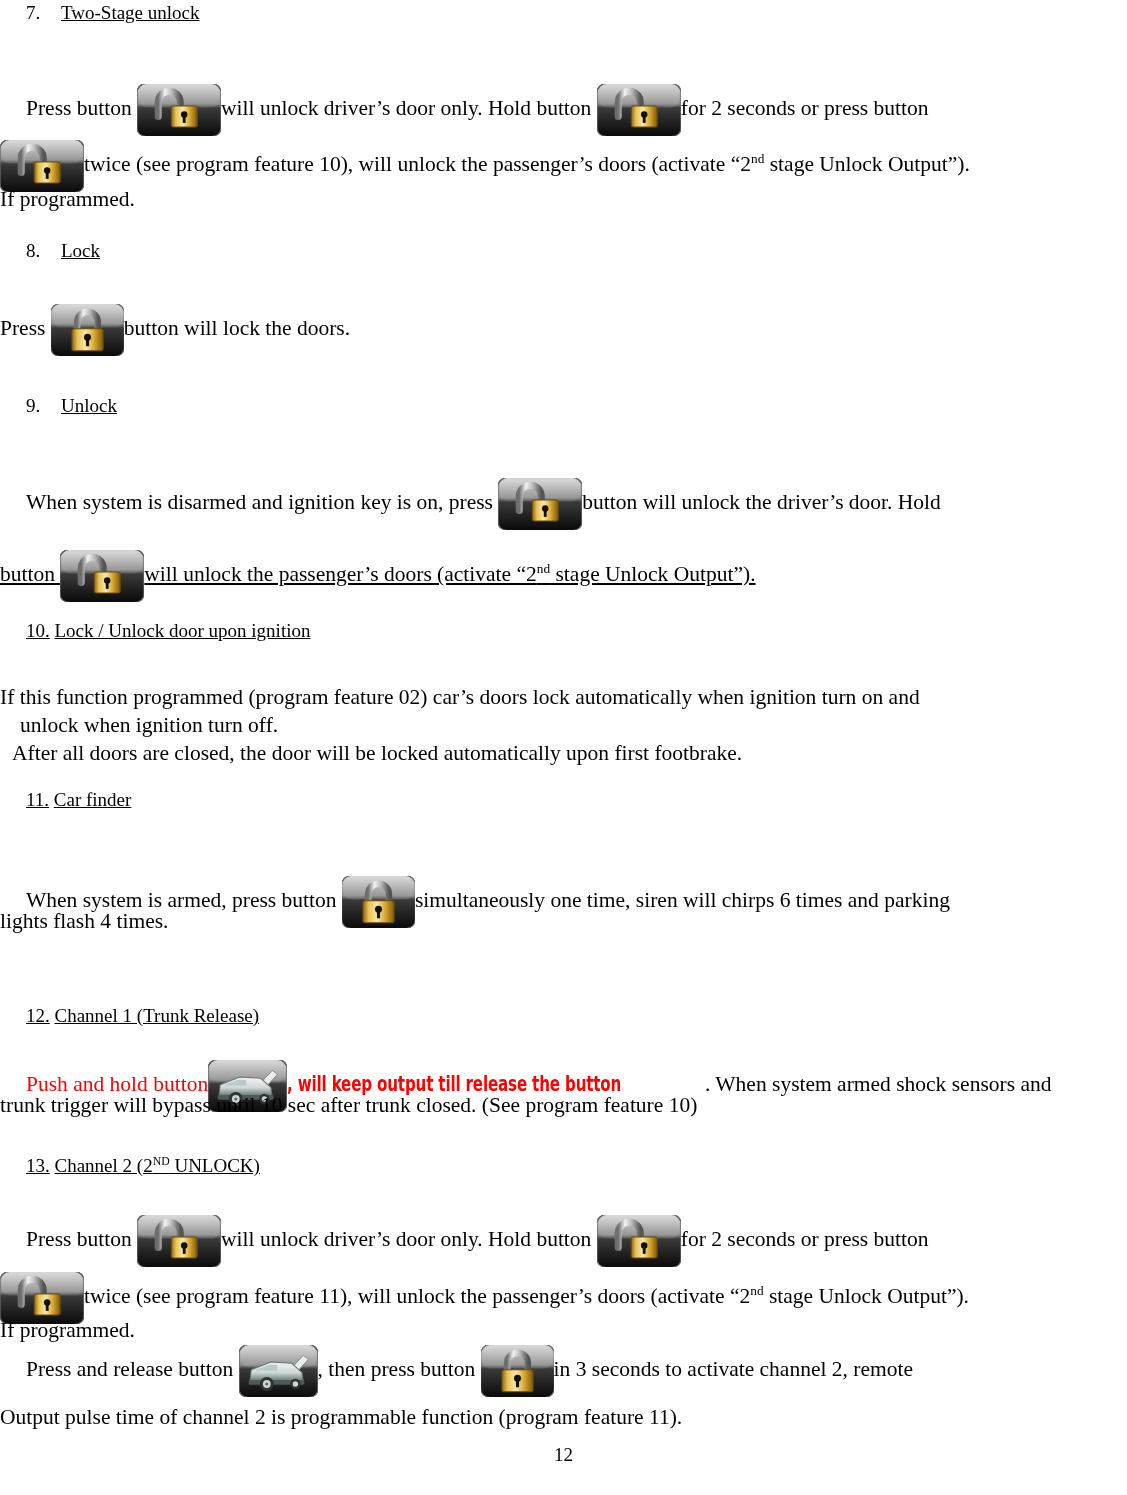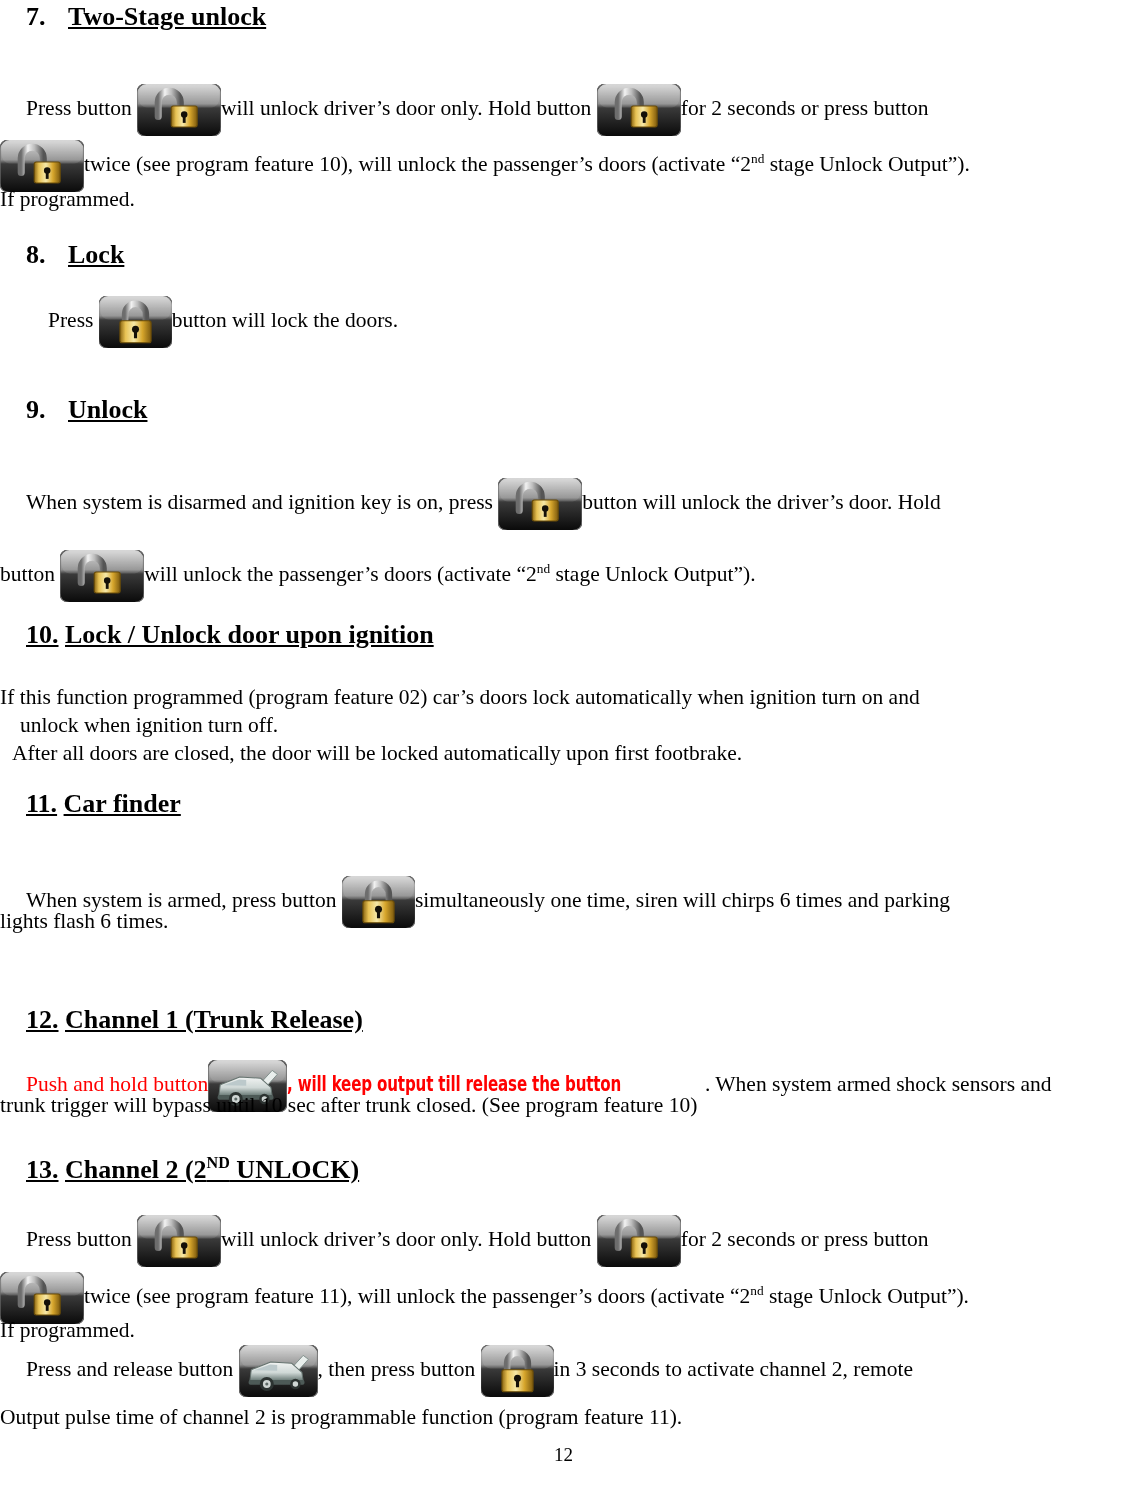--- a/index.html
+++ b/index.html
@@ -14,22 +14,22 @@
   #page {
     position: relative;
     width: 1127px;
     height: 1495px;
     overflow: hidden;
     background: #ffffff;
   }
 
   
   .heading {
-    font-size: 26px;
-    font-weight: bold;
+    font-size: 19px;
+    font-weight: normal;
     line-height: 1.15;
     white-space: nowrap;
   }
   .heading .num { text-decoration: none; }
   .heading .ttl { text-decoration: underline; }
   .heading.num-underlined .num { text-decoration: underline; }
 
   .para {
     font-size: 21.5px;
     line-height: 1.30;
@@ -162,40 +162,40 @@
         </svg></span><span>twice (see program feature 10), will unlock the passenger’s doors (activate “2</span><sup>nd</sup><span> stage Unlock Output”).</span>
   </div>
 
   <div class="abs para nojust" style="left:0px; top:186px;">If programmed.</div>
 
   <div class="abs heading" style="left:26px; top:240px;">
     <span class="num">8.</span>
     <span style="display:inline-block;width:16px"></span><span class="ttl">Lock</span>
   </div>
 
-  <div class="abs para nojust" style="left:0px; top:296px;padding-left:48px;">
+  <div class="abs para nojust" style="left:0px; top:304px;">
     <span>Press</span>
     <span class="icon" style="width:73px;height:52px;"><svg width="73" height="52" viewBox="0 0 56 40">
           <use href="#icoLock"></use>
         </svg></span><span>button will lock the doors.</span>
   </div>
 
   <div class="abs heading" style="left:26px; top:395px;">
     <span class="num">9.</span>
     <span style="display:inline-block;width:16px"></span><span class="ttl">Unlock</span>
   </div>
 
   <div class="abs para" style="left:0px; top:478px; width:1127px;">
     <span class="ind"></span><span>When system is disarmed and ignition key is on, press</span>
     <span class="icon" style="width:84px;height:52px;"><svg width="84" height="52" viewBox="0 0 64 40">
           <use href="#icoUnlock"></use>
         </svg></span><span>button will unlock the driver’s door. Hold</span>
   </div>
 
-  <div class="abs para nojust" style="left:0px; top:550px; width:1023px;">
+  <div class="abs para nojust" style="left:0px; top:550px; width:1023px;text-decoration:underline;">
     <span>button</span>
     <span class="icon" style="width:84px;height:52px;"><svg width="84" height="52" viewBox="0 0 64 40">
           <use href="#icoUnlock"></use>
         </svg></span><span>will unlock the passenger’s doors (activate “2</span><sup>nd</sup><span> stage Unlock Output”).</span>
   </div>
 
   <div class="abs heading num-underlined" style="left:26px; top:620px;">
     <span class="num">10.</span>
     <span class="ttl">Lock / Unlock door upon ignition</span>
   </div>
@@ -209,21 +209,21 @@
     <span class="ttl">Car finder</span>
   </div>
 
   <div class="abs para" style="left:0px; top:876px; width:982px;">
     <span class="ind"></span><span>When system is armed, press button</span>
     <span class="icon" style="width:73px;height:52px;"><svg width="73" height="52" viewBox="0 0 56 40">
           <use href="#icoLock"></use>
         </svg></span><span>simultaneously one time, siren will chirps 6 times and parking</span>
   </div>
 
-  <div class="abs para nojust" style="left:0px; top:908px;">lights flash 6 times.</div>
+  <div class="abs para nojust" style="left:0px; top:908px;">lights flash 4 times.</div>
 
   <div class="abs heading num-underlined" style="left:26px; top:1005px;">
     <span class="num">12.</span>
     <span class="ttl">Channel 1 (Trunk Release)</span>
   </div>
 
   <div class="abs para nojust" style="left:0px; top:1060px; width:1127px;">
     <span class="ind"></span><span class="red">Push and hold button</span><span class="icon" style="width:79px;height:52px;"><svg width="79" height="52" viewBox="0 0 60 40">
           <use href="#icoTrunk"></use>
         </svg></span><span class="red-cond">, will keep output till release the button</span><span>. When system armed shock sensors and</span>

